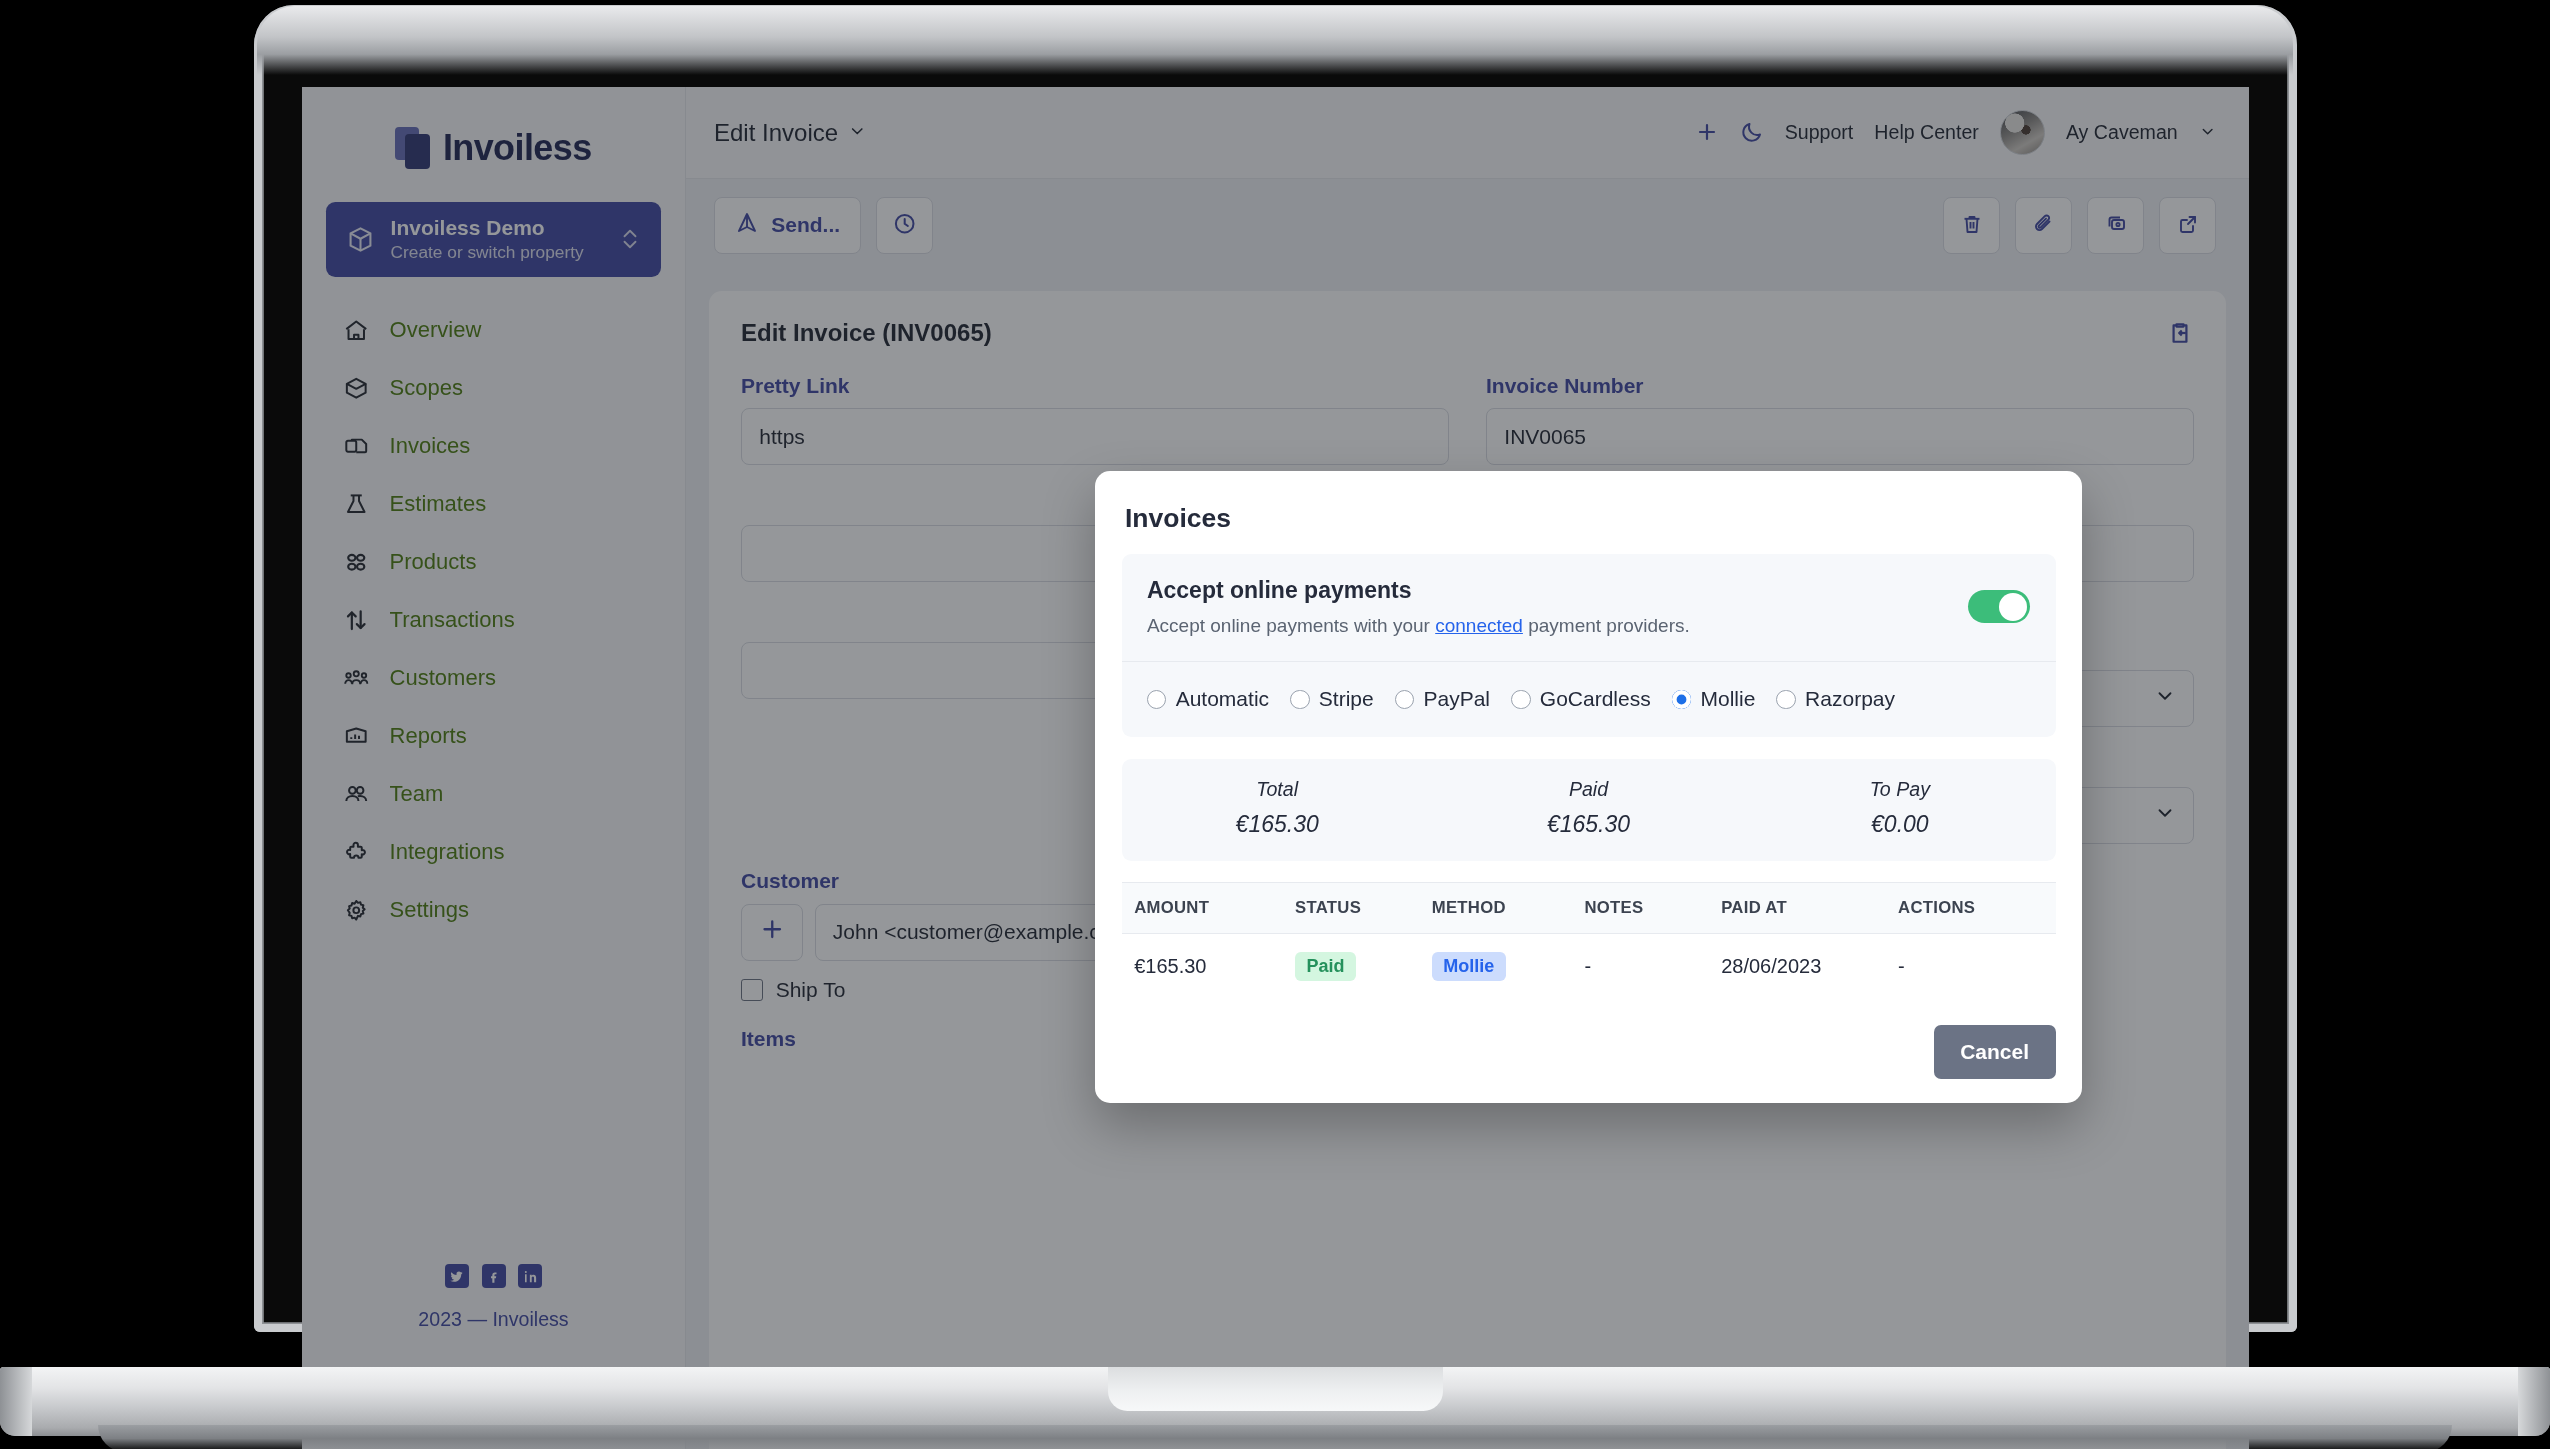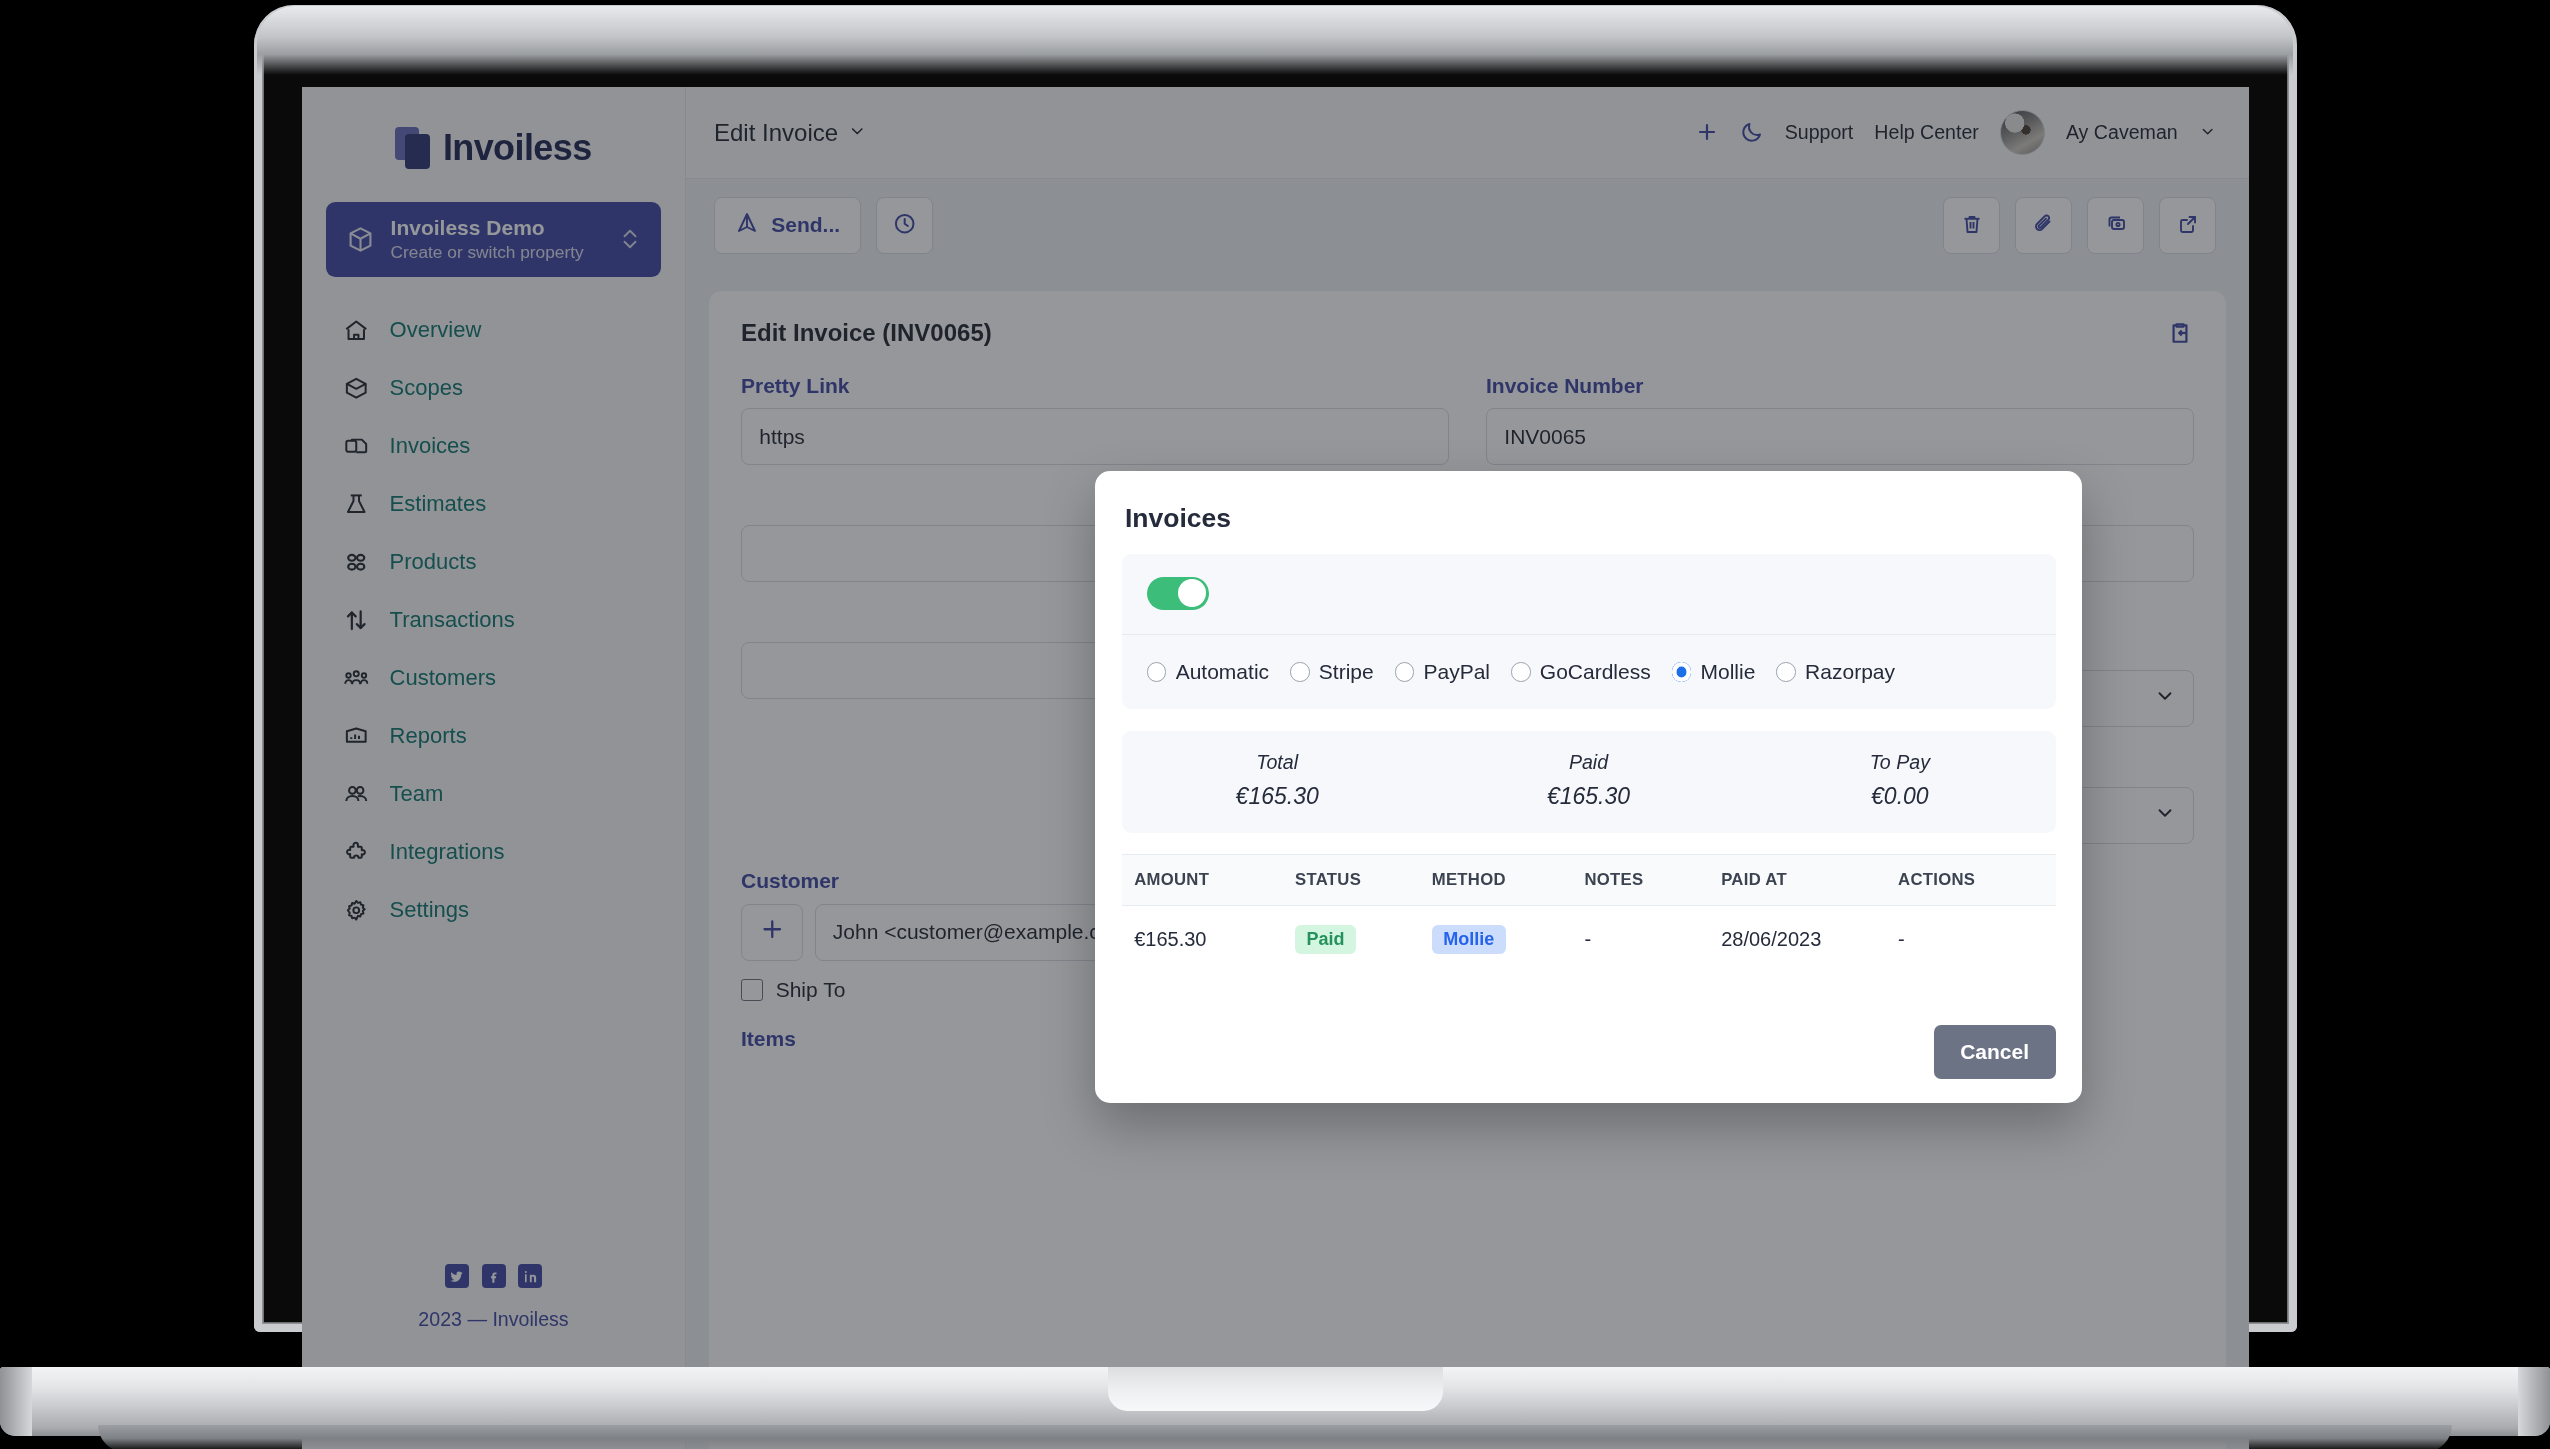--- a/index.html
+++ b/index.html
@@ -70,21 +70,21 @@
     display:flex; align-items:center; padding:0 19.6px; gap:16px; color:#fff;
   }
   .prop-ico svg { display:block; }
   .prop-txt { flex:1; }
   .prop-title { font-size:21px; font-weight:600; line-height:1.25; }
   .prop-sub { font-size:17.3px; opacity:.82; line-height:1.3; }
   .prop-chev { opacity:.9; }
 
   .nav { margin-top:24px; }
   .nav-item { display:flex; align-items:center; gap:19.6px;
-              padding:15px 0 15px 40px; color:#0f766e; font-size:22px; }
+              padding:15px 0 15px 40px; color:#4d7c0f; font-size:22px; }
   .nav-item .ic { width:28px; height:28px; flex:0 0 28px;
                   display:flex; align-items:center; justify-content:center; }
 
   .side-footer { position:absolute; left:0; right:0; top:1177px; text-align:center; }
   .socials { display:flex; justify-content:center; gap:12.7px; margin-bottom:19.6px; }
   .soc { width:24px; height:24px; background:#3f47a0; border-radius:4px;
          display:flex; align-items:center; justify-content:center; }
   .copyright { font-size:19.6px; color:#3f47a0; }
 
   .content { flex:1; display:flex; flex-direction:column; min-width:0; }
@@ -558,20 +558,24 @@
 
     <div class="overlay"></div>
 
     <div class="modal">
       <div class="modal-head">
         <div class="modal-title">Invoices</div>
       </div>
 
       <div class="panel">
         <div class="panel-top">
+          <div class="txt">
+            <div class="panel-h">Accept online payments</div>
+            <div class="panel-p"><span>Accept online payments with your </span><a href="#">connected</a><span> payment providers.</span></div>
+          </div>
           <div class="toggle">
             <div class="knob"></div>
           </div>
         </div>
 
         <div class="radios">
           <label class="radio">
             <span class="dot"></span>
             <span>Automatic</span>
           </label>

